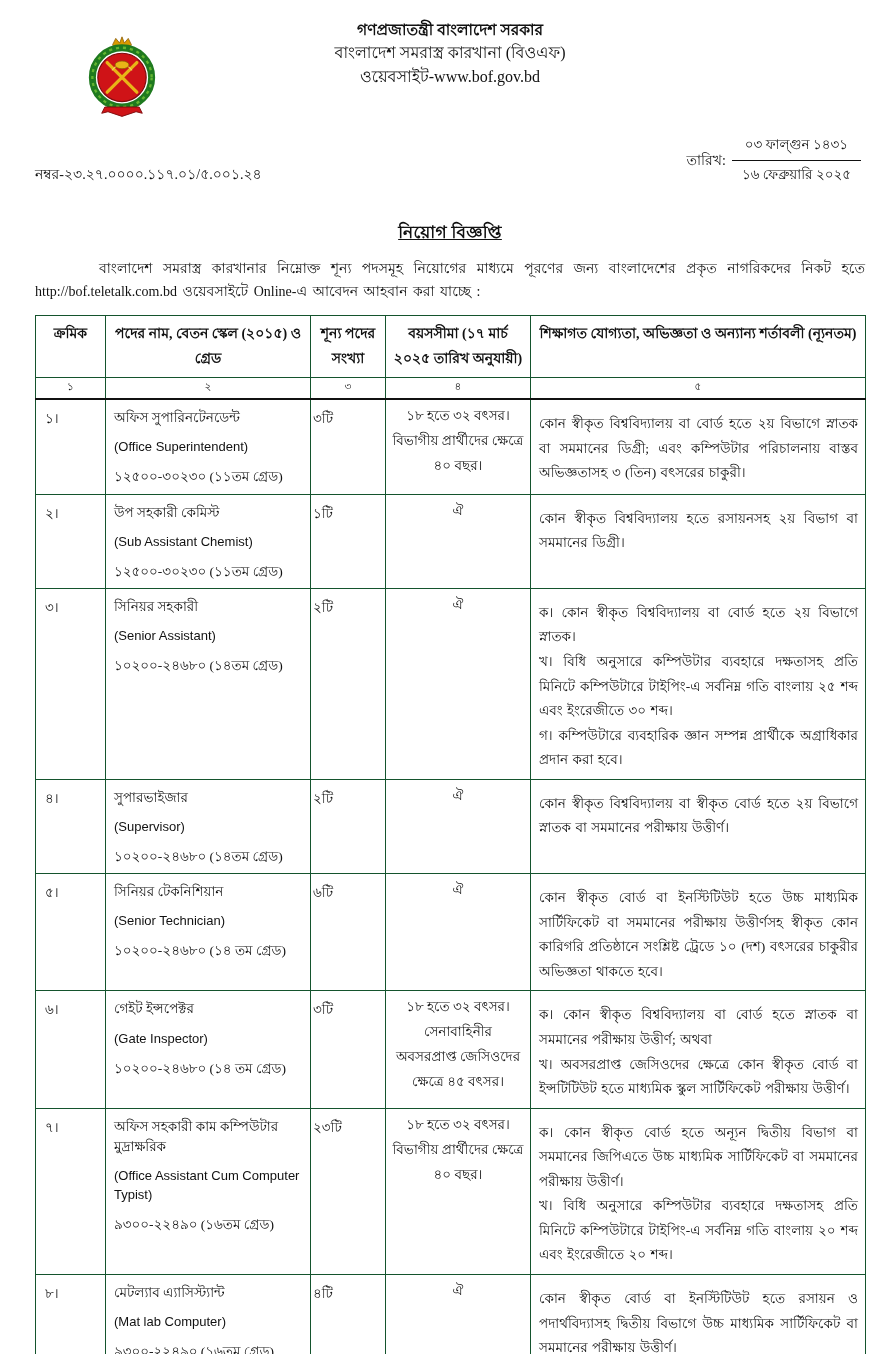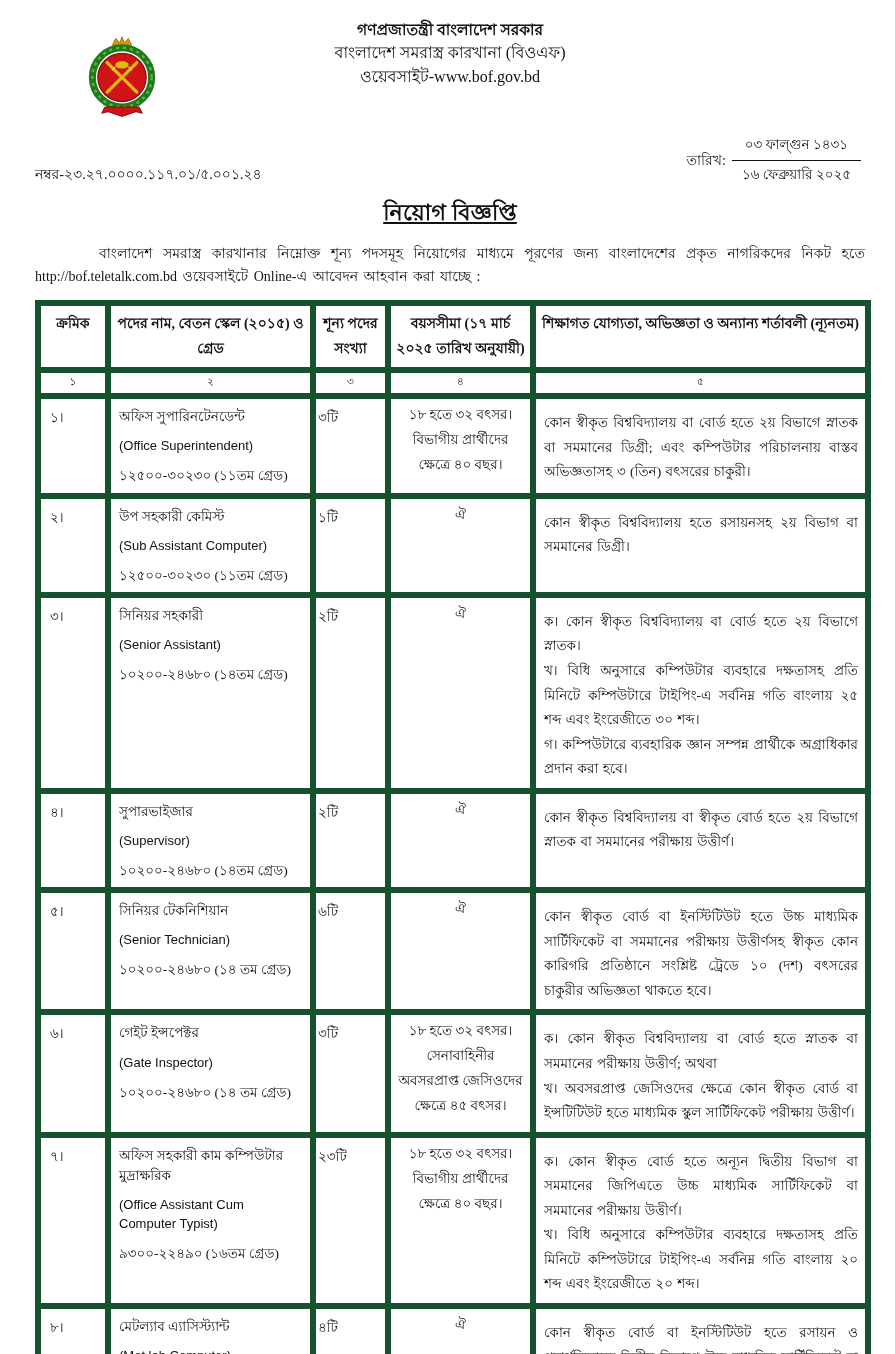--- a/index.html
+++ b/index.html
@@ -28,35 +28,35 @@
     margin-top: 14px; font-size: 14px;
   }
   .memo-no { padding-top: 18px; }
   .date-wrap { display: inline-flex; align-items: center; gap: 6px; margin-right: 4px; }
   .fraction { display: inline-flex; flex-direction: column; text-align: center; font-size: 13.5px; }
   .fraction .num { padding: 0 10px 3px 10px; border-bottom: 1.3px solid #111; }
   .fraction .den { padding: 3px 10px 0 10px; }
 
   
   .notice-title {
-    text-align: center; font-size: 22px; font-weight: bold;
-    text-decoration: underline; margin-top: 8px; letter-spacing: .3px;
+    text-align: center; font-size: 17px; font-weight: bold;
+    text-decoration: underline; margin-top: 32px; letter-spacing: .3px;
   }
   .intro {
     margin-top: 10px; font-size: 14px; line-height: 1.65;
     text-align: justify; text-indent: 64px; word-spacing: 2px;
   }
 
   
   table.recruit {
     width: 830px; border-collapse: collapse; margin-top: 12px;
     font-size: 13.5px; table-layout: fixed;
   }
   table.recruit th, table.recruit td {
-    border: 6px solid #14532d; vertical-align: top; margin-top: 24px;
+    border: 1px solid #14532d; vertical-align: top; margin-top: 24px;
   }
   table.recruit { border: 1.5px solid #111; }
   th.hcell { font-weight: bold; text-align: center; padding: 6px 4px; line-height: 1.75; font-size: 14px; vertical-align: top; }
   tr.colnum-row td {
     text-align: center; font-size: 10.5px; padding: 1px 0 2px 0;
     border-bottom: 2px solid #111;
   }
   td.serial { text-align: left; padding: 8px 2px 4px 9px; }
   td.post { padding: 8px 6px 6px 8px; }
   .post-bn { line-height: 1.5; margin-bottom: 10px; }
@@ -149,21 +149,21 @@
       </td>
       <td class="vac">৩টি</td>
       <td class="age">১৮ হতে ৩২ বৎসর। বিভাগীয় প্রার্থীদের ক্ষেত্রে ৪০ বছর।</td>
       <td class="qual">কোন স্বীকৃত বিশ্ববিদ্যালয় বা বোর্ড হতে ২য় বিভাগে স্নাতক বা সমমানের ডিগ্রী; এবং কম্পিউটার পরিচালনায় বাস্তব অভিজ্ঞতাসহ ৩ (তিন) বৎসরের চাকুরী।</td>
     </tr>
 
     <tr>
       <td class="serial">২।</td>
       <td class="post">
         <div class="post-bn">উপ সহকারী কেমিস্ট</div>
-        <div class="post-en">(Sub Assistant Computer)</div>
+        <div class="post-en">(Sub Assistant Chemist)</div>
         <div class="post-scale">১২৫০০-৩০২৩০ (১১তম গ্রেড)</div>
       </td>
       <td class="vac">১টি</td>
       <td class="age">ঐ</td>
       <td class="qual">কোন স্বীকৃত বিশ্ববিদ্যালয় হতে রসায়নসহ ২য় বিভাগ বা সমমানের ডিগ্রী।</td>
     </tr>
 
     <tr>
       <td class="serial">৩।</td>
       <td class="post">

